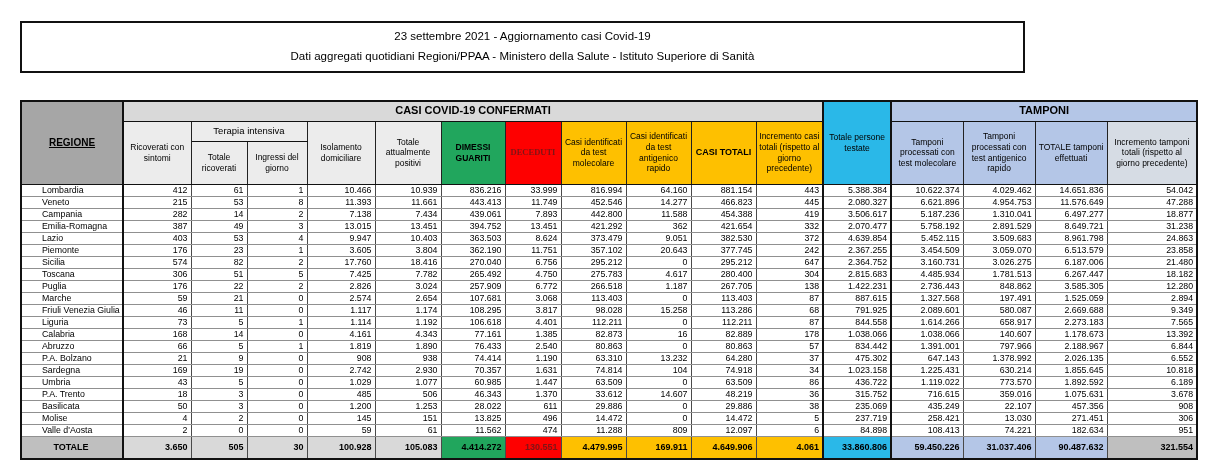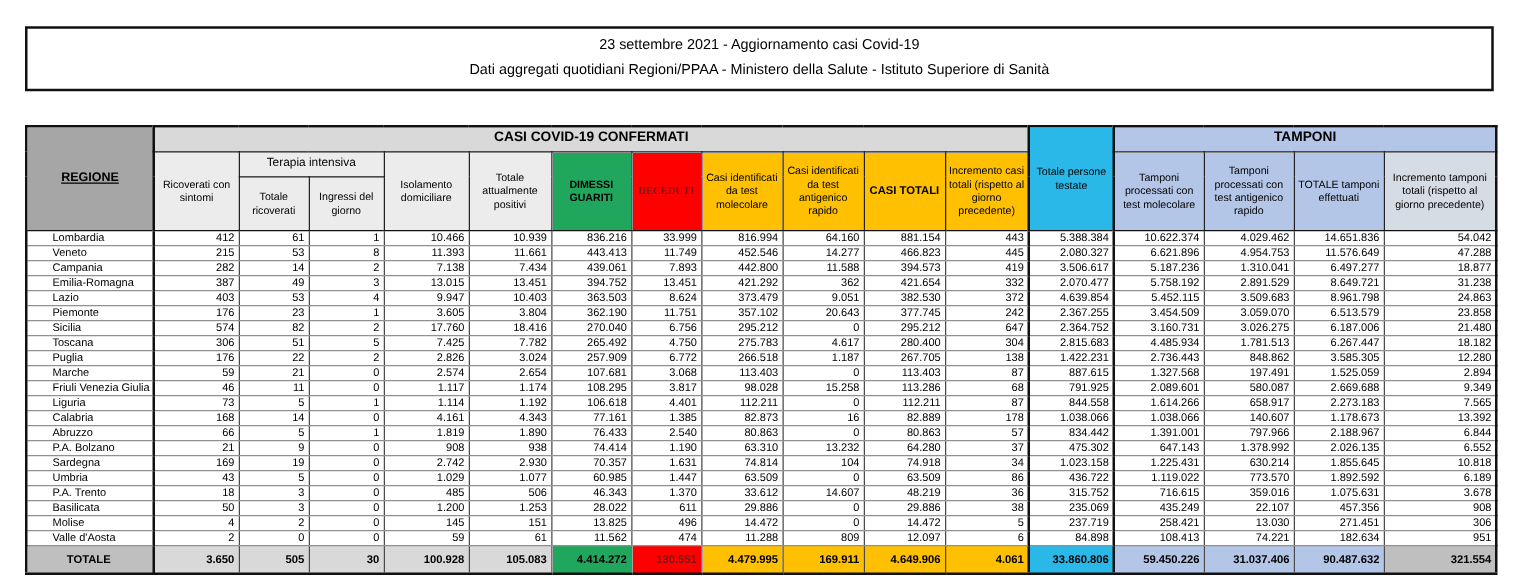--- a/index.html
+++ b/index.html
@@ -4,21 +4,21 @@
 <style>
   :root{
     --gray-head:#a6a6a6; --banner:#d9d9d9; --subhead:#ececec;
     --green:#21a65d; --red:#fe0000; --darkred:#7f1416; --yellow:#fec000;
     --cyan:#2ab8e8; --peri:#b4c6e7; --lgray:#d6dce4; --tgray:#d9d9d9; --tgray2:#bfbfbf;
   }
   *{box-sizing:border-box;}
   html,body{margin:0;padding:0;}
   body{width:1214px;height:463px;background:#ffffff;font-family:"Liberation Sans",sans-serif;position:relative;color:#000;}
 
-  .title-box{position:absolute;left:20px;top:21px;width:1175px;height:52px;border:2px solid #111;
+  .title-box{position:absolute;left:20px;top:21px;width:1005px;height:52px;border:2px solid #111;
     display:flex;flex-direction:column;justify-content:space-evenly;align-items:center;background:#fff;}
   .title-line{font-size:11.5px;line-height:1;}
 
   table.covid{position:absolute;left:20px;top:100px;width:1176px;border-collapse:collapse;table-layout:fixed;
     border:2px solid #111;}
   th,td{overflow:hidden;white-space:nowrap;}
   th{border:1px solid #222;font-size:8.5px;font-weight:normal;text-align:center;vertical-align:middle;
      background:var(--subhead);padding:1px 2px;white-space:normal;line-height:1.25;}
   td{border-left:1px solid #4a4a4a;border-right:1px solid #4a4a4a;border-top:1px solid #909090;border-bottom:1px solid #909090;
      font-size:8.8px;text-align:right;padding:0 3px 0 1px;height:11.5px;line-height:11px;background:#fff;}
@@ -142,21 +142,21 @@
         <td>Campania</td>
         <td>282</td>
         <td>14</td>
         <td>2</td>
         <td>7.138</td>
         <td>7.434</td>
         <td>439.061</td>
         <td>7.893</td>
         <td>442.800</td>
         <td>11.588</td>
-        <td>394.573</td>
+        <td>454.388</td>
         <td>419</td>
         <td class="bl2">3.506.617</td>
         <td class="bl2">5.187.236</td>
         <td>1.310.041</td>
         <td>6.497.277</td>
         <td>18.877</td>
       </tr>
       <tr class="body-row">
         <td>Emilia-Romagna</td>
         <td>387</td>

